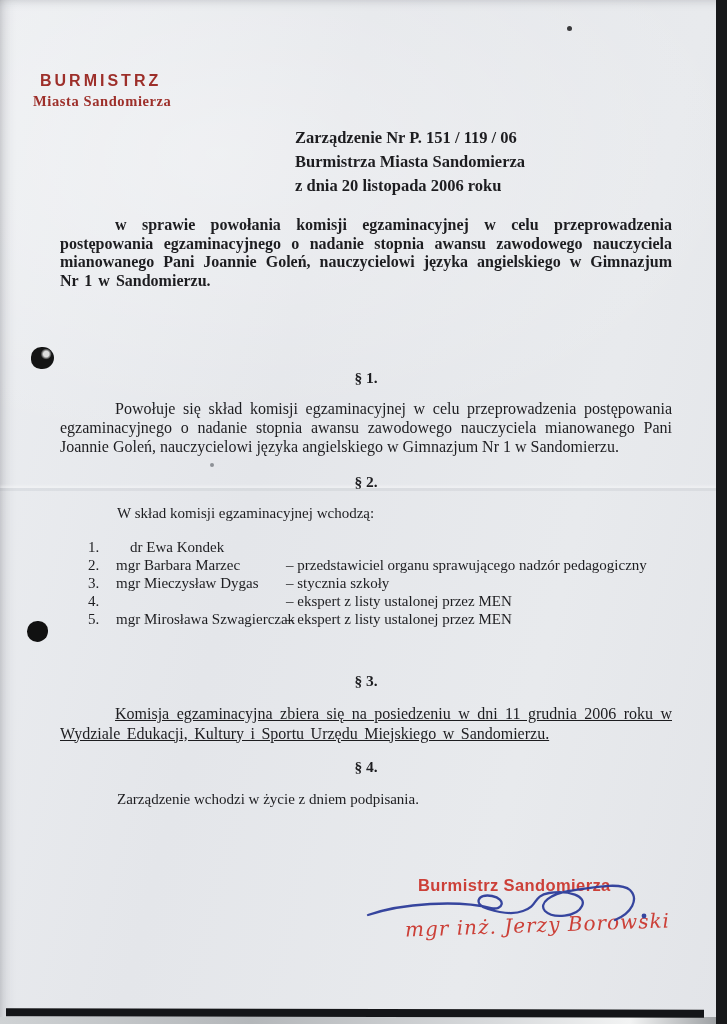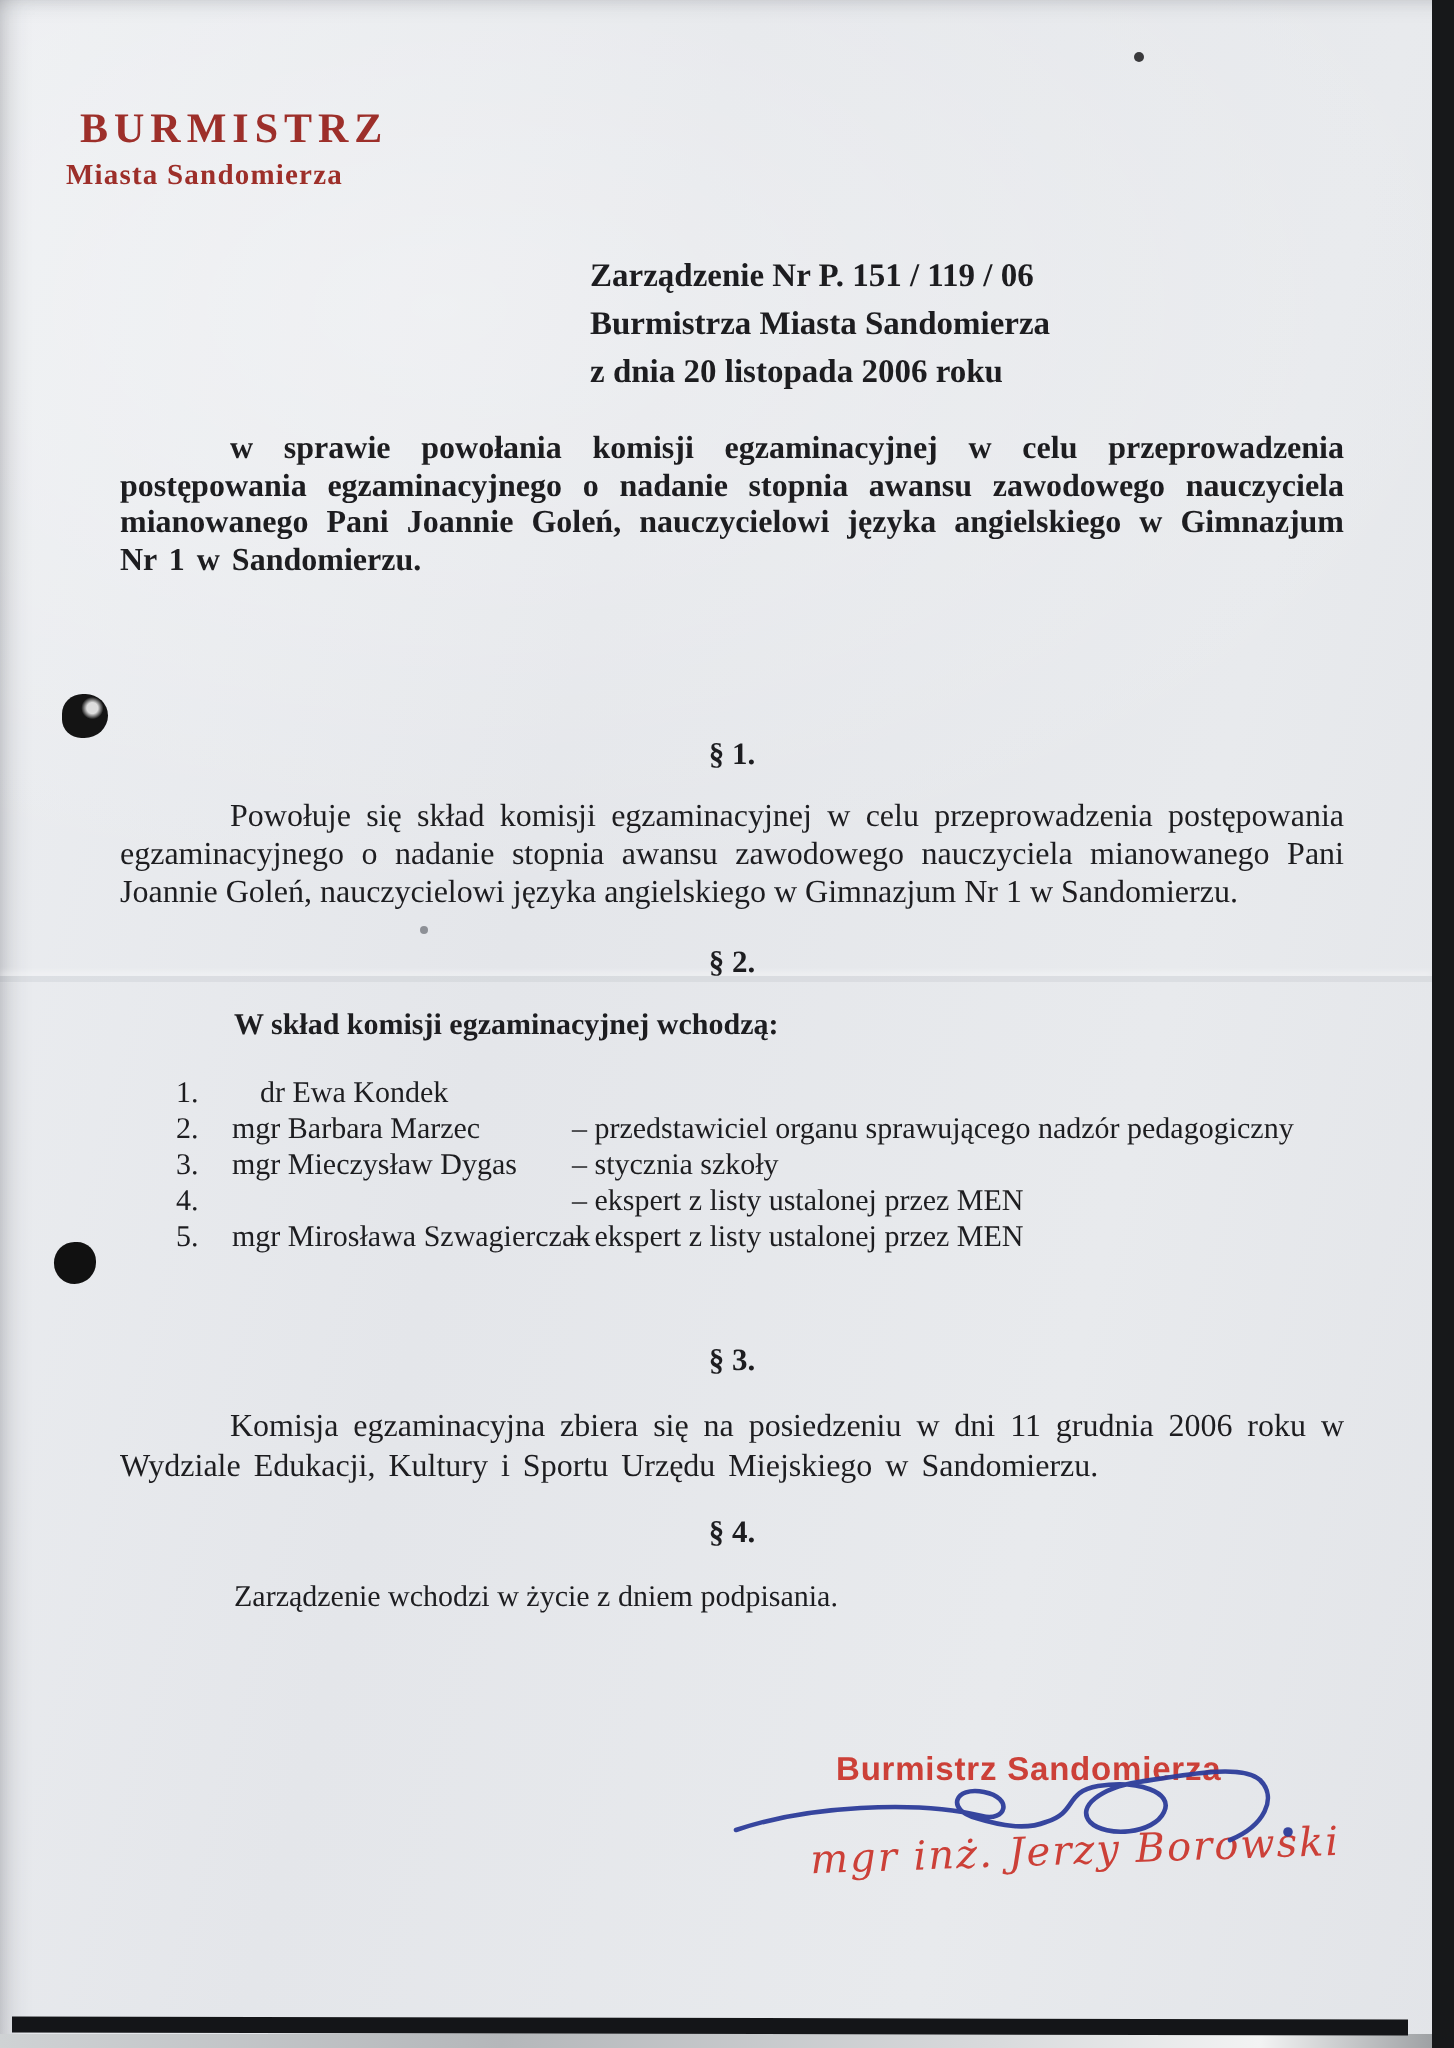--- a/index.html
+++ b/index.html
@@ -26,36 +26,36 @@
   .hole-top{left:31px;top:347px;width:23px;height:22px;
     background:radial-gradient(circle at 66% 32%, #dddddd 0 13%, #141414 26%);}
   .hole-bottom{left:27px;top:621px;width:21px;height:21px;background:#111;border-radius:50% 46% 52% 50%;}
   .speck{position:absolute;border-radius:50%;}
   .speck-top{left:567px;top:26px;width:5px;height:5px;background:#3a3a3c;}
   .speck-mid{left:210px;top:463px;width:4px;height:4px;background:#8d9096;}
   .fold{position:absolute;left:0;top:488px;width:716px;height:3px;background:rgba(130,136,148,0.12);
     box-shadow:0 -2px 3px rgba(255,255,255,0.45);}
   
   .letterhead{position:absolute;left:33px;top:52px;}
-  .lh-title{font-family:Liberation Serif, serif;font-size:21px;font-weight:700;
-    letter-spacing:3px;padding-left:7px;}
+  .lh-title{font-family:Liberation Sans, sans-serif;font-size:16px;font-weight:700;
+    letter-spacing:3px;padding-left:7px;margin-top:20px;}
   .lh-sub{font-size:14.5px;font-weight:700;letter-spacing:0.6px;margin-top:3px;}
   
   .doc-title{position:absolute;left:295px;top:126px;width:305px;
     font-size:16.5px;font-weight:700;line-height:24px;}
   
   .para{position:absolute;left:60px;width:612px;font-size:16px;text-align:justify;}
   .subject{top:216px;font-weight:700;line-height:18.6px;text-indent:55px;word-spacing:2px;}
   .legal{top:303px;font-weight:700;line-height:19.5px;text-indent:75px;word-spacing:1px;}
   .sec-head{position:absolute;left:60px;width:612px;text-align:center;
     font-size:15.5px;font-weight:700;}
   .h1{top:369px;} .h2{top:473px;} .h3{top:672px;} .h4{top:758px;}
   .s1-body{top:400px;line-height:18.8px;text-indent:55px;}
-  .s2-intro{position:absolute;left:117px;top:505px;font-size:15px;font-weight:bold;}
-  .s3-body{top:704px;line-height:19.5px;text-indent:55px;word-spacing:2.5px;}
+  .s2-intro{position:absolute;left:117px;top:505px;font-size:15px;}
+  .s3-body{top:704px;line-height:19.5px;text-indent:55px;word-spacing:2.5px;text-decoration:underline;}
   .s4-body{position:absolute;left:117px;top:791px;font-size:15px;}
   
   .members{position:absolute;left:88px;top:538px;width:586px;
     display:grid;grid-template-columns:28px 170px 1fr;
     font-size:15px;line-height:18px;row-gap:0;}
   .m-no{grid-column:1;}
   .m-name{grid-column:2;white-space:nowrap;}
   .m-role{grid-column:3;padding-left:13px;text-indent:-13px;}
   .members .r1-name{padding-left:14px;}
   

